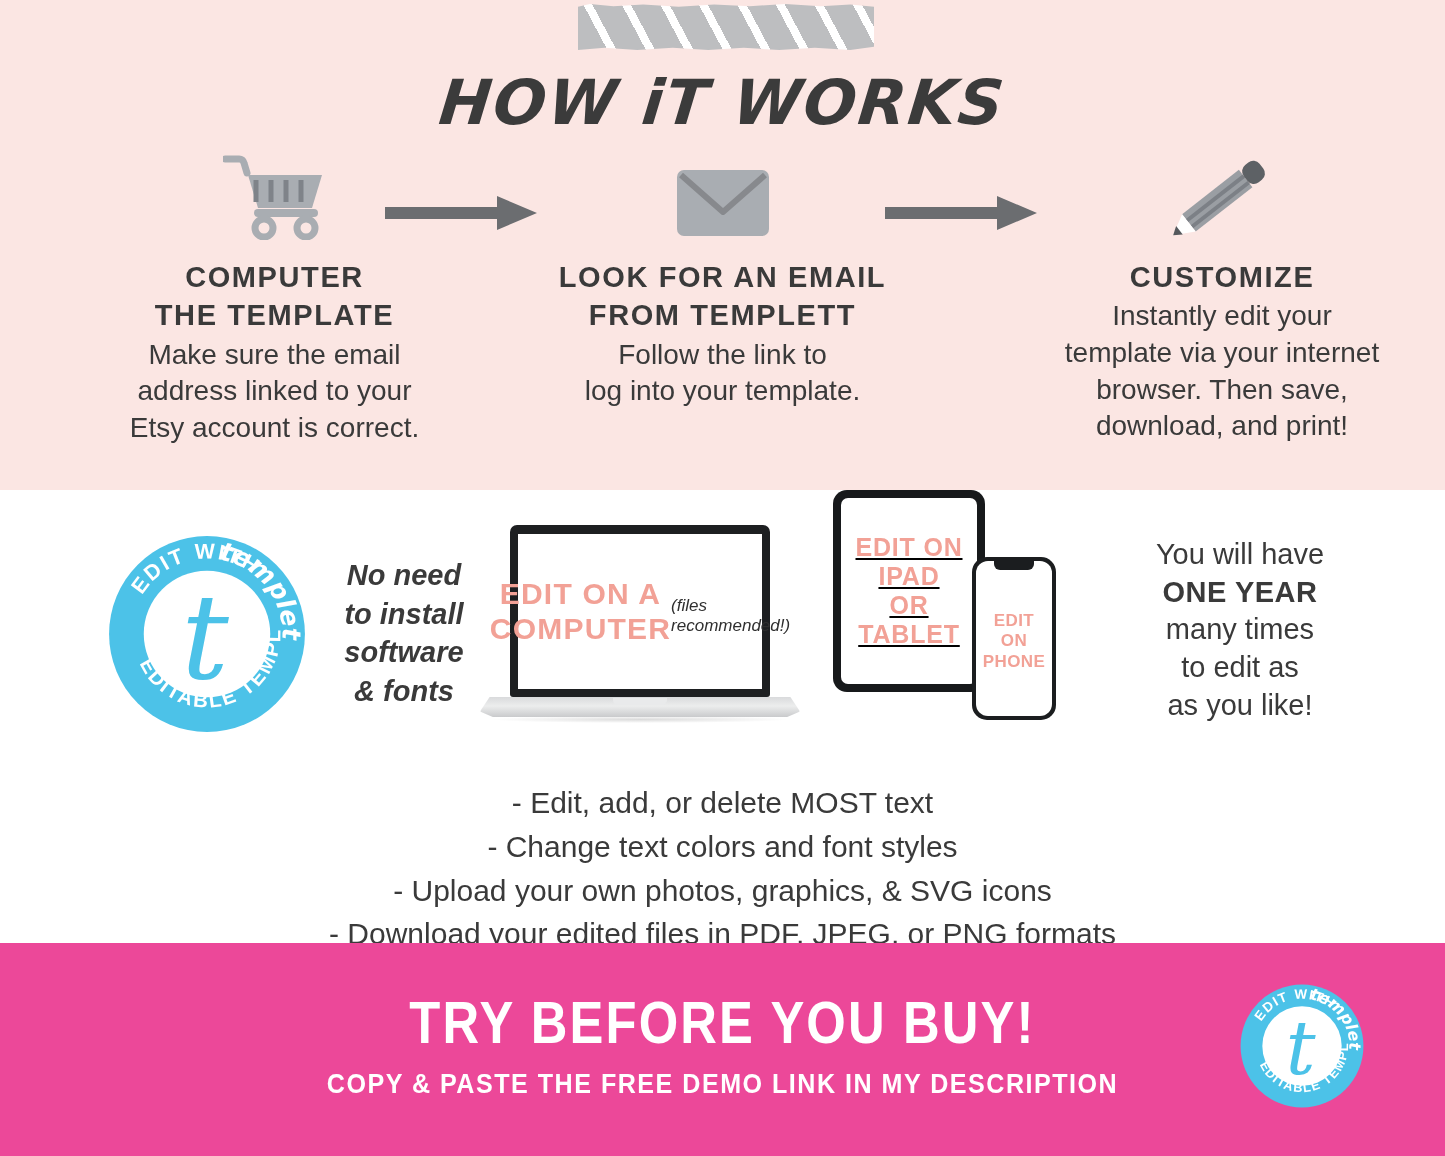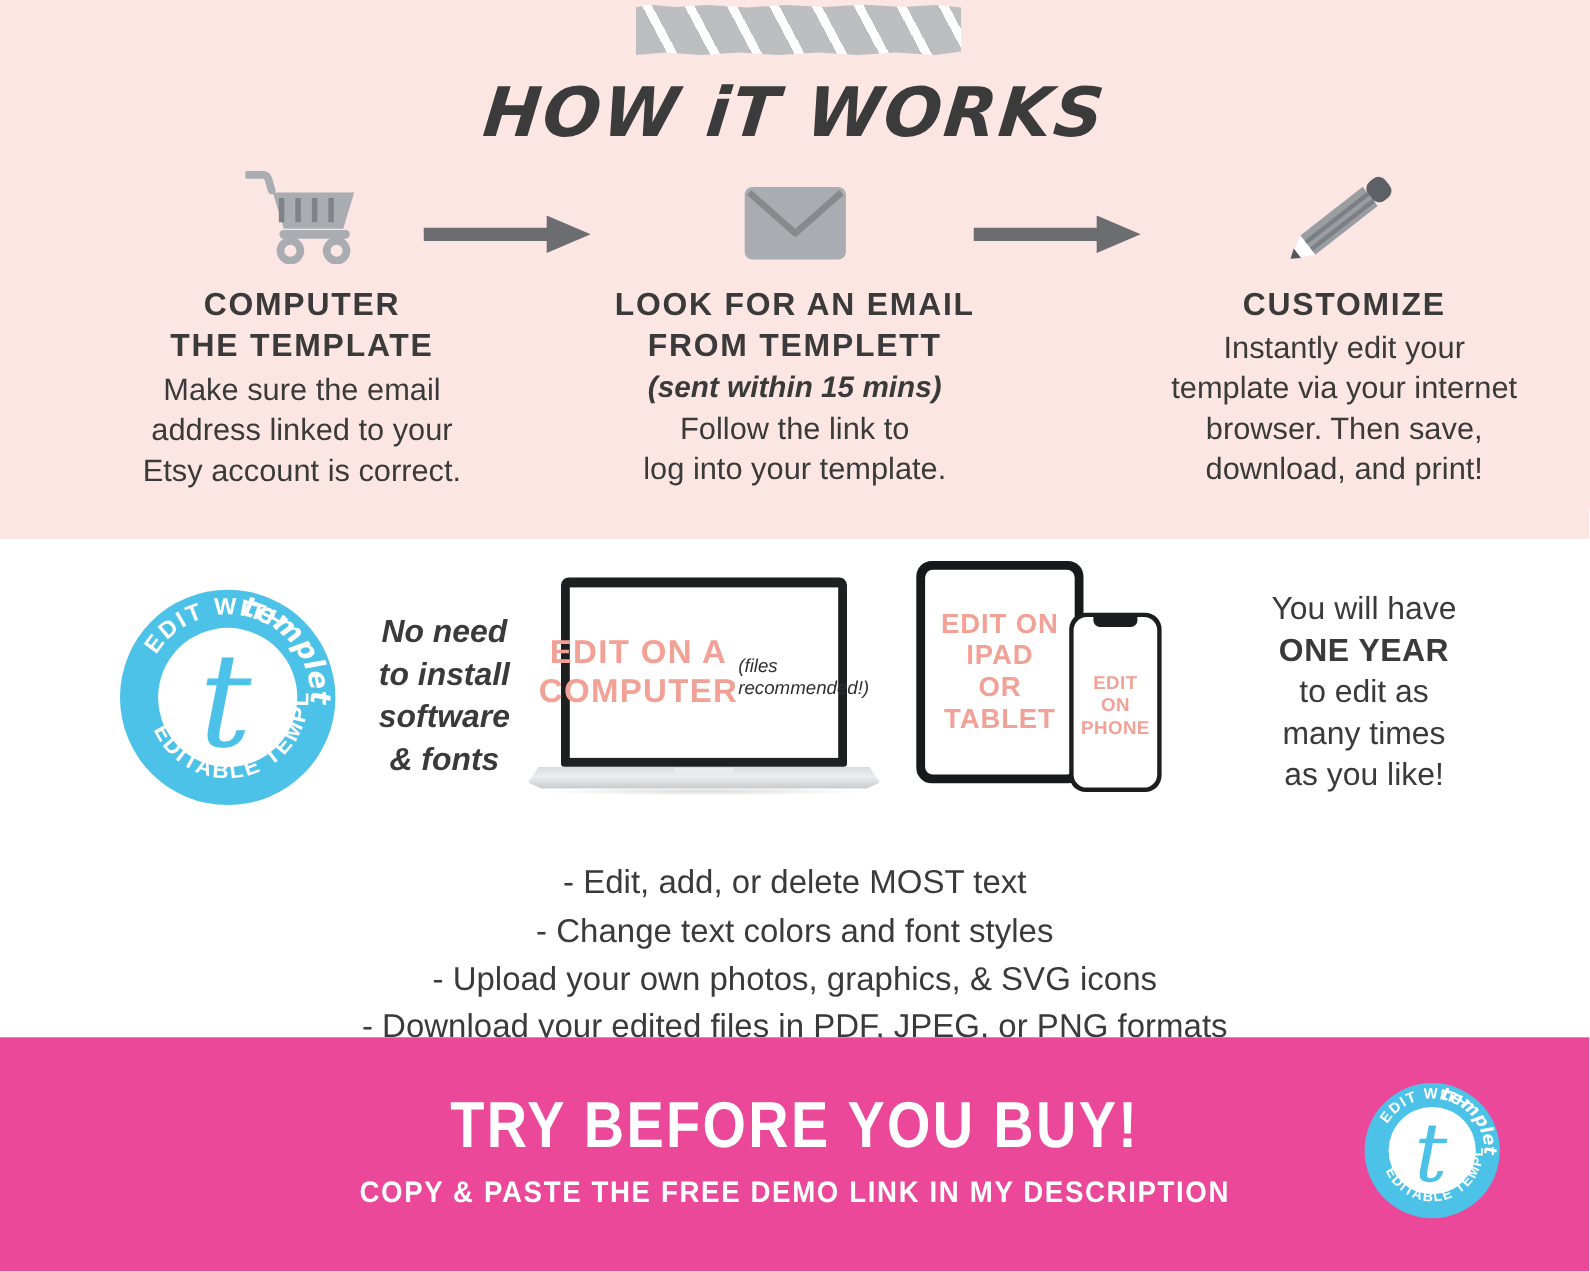--- a/index.html
+++ b/index.html
@@ -136,21 +136,21 @@
   #laptop-notch {
     position:absolute; left:133px; top:173px; width:54px; height:7px;
     background:#e9eaeb; border-radius:0 0 5px 5px;
   }
   #laptop-shadow {
     position:absolute; left:14px; top:191px; width:292px; height:7px;
     background:radial-gradient(ellipse at center, rgba(0,0,0,0.14) 0%, rgba(0,0,0,0) 72%);
   }
 
   
-  #tablet { position:absolute; left:833px; top:510px; width:152px; height:202px; }
+  #tablet { position:absolute; left:833px; top:490px; width:152px; height:202px;text-decoration:underline; }
   #tablet-body {
     width:100%; height:100%;
     background:#17191b;
     border-radius:14px;
     padding:8px;
   }
   #tablet-screen {
     width:100%; height:100%;
     background:#ffffff;
     border-radius:7px;
@@ -278,21 +278,20 @@
 
 <div class="step" id="step-2">
   <div class="icon-wrap">
     <svg width="98" height="76" viewBox="0 0 98 76">
       <rect x="3" y="6" width="92" height="66" rx="7" fill="#a9adb2"></rect>
       <path d="M7 11 L49 48 L91 11" fill="none" stroke="#87898d" stroke-width="6" stroke-linejoin="round"></path>
     </svg>
   </div>
   <div class="head">LOOK FOR AN EMAIL
 FROM TEMPLETT</div>
-  <div class="note">(sent within 15 mins)</div>
   <div class="body">Follow the link to
 log into your template.</div>
 </div>
 
 <div class="arrow" style="left:885px;">
   <svg width="152" height="34" viewBox="0 0 152 34">
     <path d="M0 11 h112 V0 l40 17 -40 17 V23 H0 z" fill="#6b6d70"></path>
   </svg>
 </div>
 
@@ -373,22 +372,22 @@
       <div class="big">EDIT
 ON
 PHONE</div>
     </div>
   </div>
 </div>
 
 <div id="one-year">
   <div>You will have</div>
   <div class="b">ONE YEAR</div>
+  <div>many times</div>
   <div>to edit as</div>
-  <div>many times</div>
   <div>as you like!</div>
 </div>
 
 <div id="features">
   <div>- Edit, add, or delete MOST text</div>
   <div>- Change text colors and font styles</div>
   <div>- Upload your own photos, graphics, &amp; SVG icons</div>
   <div>- Download your edited files in PDF, JPEG, or PNG formats</div>
 </div>
 

